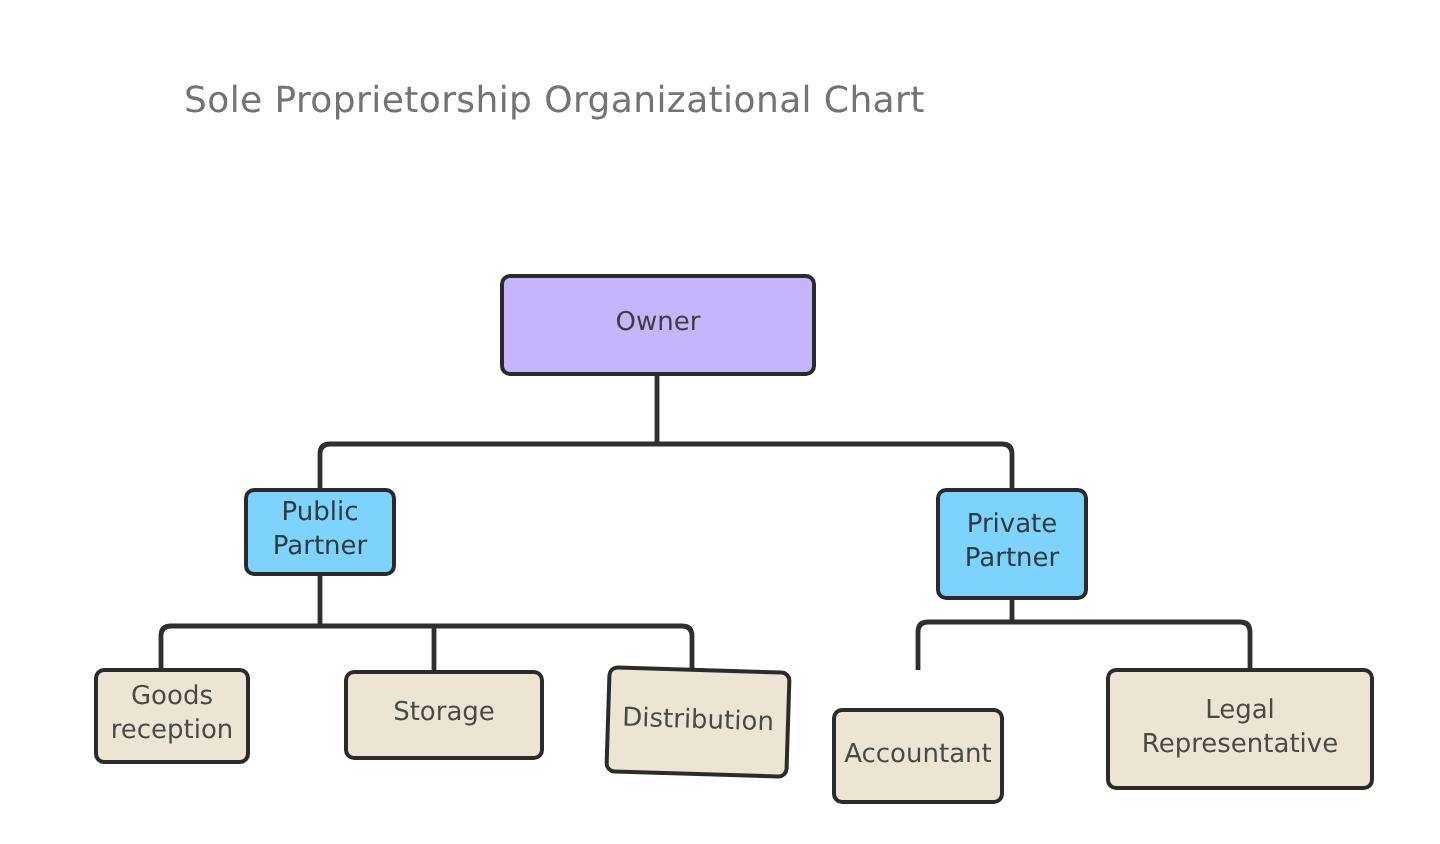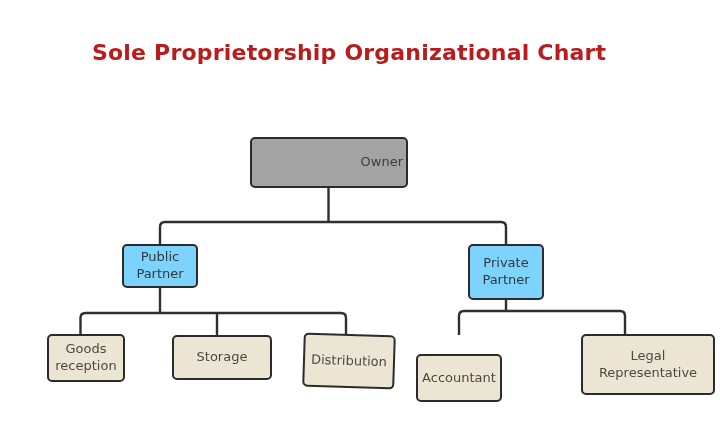--- a/index.html
+++ b/index.html
@@ -10,23 +10,23 @@
     overflow: hidden;
   }
   .canvas {
     position: relative;
     width: 720px; height: 422px;
     background: #ffffff;
   }
   .chart-title {
     position: absolute;
     left: 92px; top: 40px;
-    font-size: 22px;
-    font-weight: 700;
-    color: #b91c1c;
+    font-size: 18px;
+    font-weight: 400;
+    color: #737373;
     letter-spacing: 0.2px;
     white-space: nowrap;
   }
   svg.connectors {
     position: absolute;
     left: 0; top: 0;
     width: 720px; height: 422px;
   }
   svg.connectors path {
     fill: none;
@@ -43,33 +43,32 @@
     align-items: center;
     justify-content: center;
     text-align: center;
     font-size: 13px;
     line-height: 1.3;
     color: #3e3e3e;
     padding: 2px 3px;
   }
   .node-owner {
     left: 250px; top: 137px; width: 158px; height: 51px;
-    background: #a3a3a3;
-    justify-content: flex-end;
+    background: #c4b5fd;
   }
   .node-partner { background: #7dd3fc; color: #2e3a42; }
   .node-public-partner  { left: 122px; top: 244px; width: 76px; height: 44px; }
   .node-private-partner { left: 468px; top: 244px; width: 76px; height: 56px; }
   .node-dept { background: #ece5d3; color: #4a4a44; }
   .node-goods-reception { left: 47px;  top: 334px; width: 78px; height: 48px; }
   .node-storage         { left: 172px; top: 335px; width: 100px;  height: 45px; }
   .node-distribution    { left: 303px; top: 334px; width: 92px;  height: 54px;
                           transform: rotate(1.8deg); }
   .node-accountant      { left: 416px; top: 335px; width: 86px;  height: 48px; margin-top: 19px; }
-  .node-legal-rep       { left: 581px; top: 334px; width: 134px; height: 61px; justify-content: center; }
+  .node-legal-rep       { left: 553px; top: 334px; width: 134px; height: 61px; justify-content: center; }
 </style>
 </head>
 <body>
 
 <div class="canvas">
 
   <div class="chart-title">Sole Proprietorship Organizational Chart</div>
 
   <svg class="connectors" viewBox="0 0 720 422" aria-hidden="true">
     <g>

